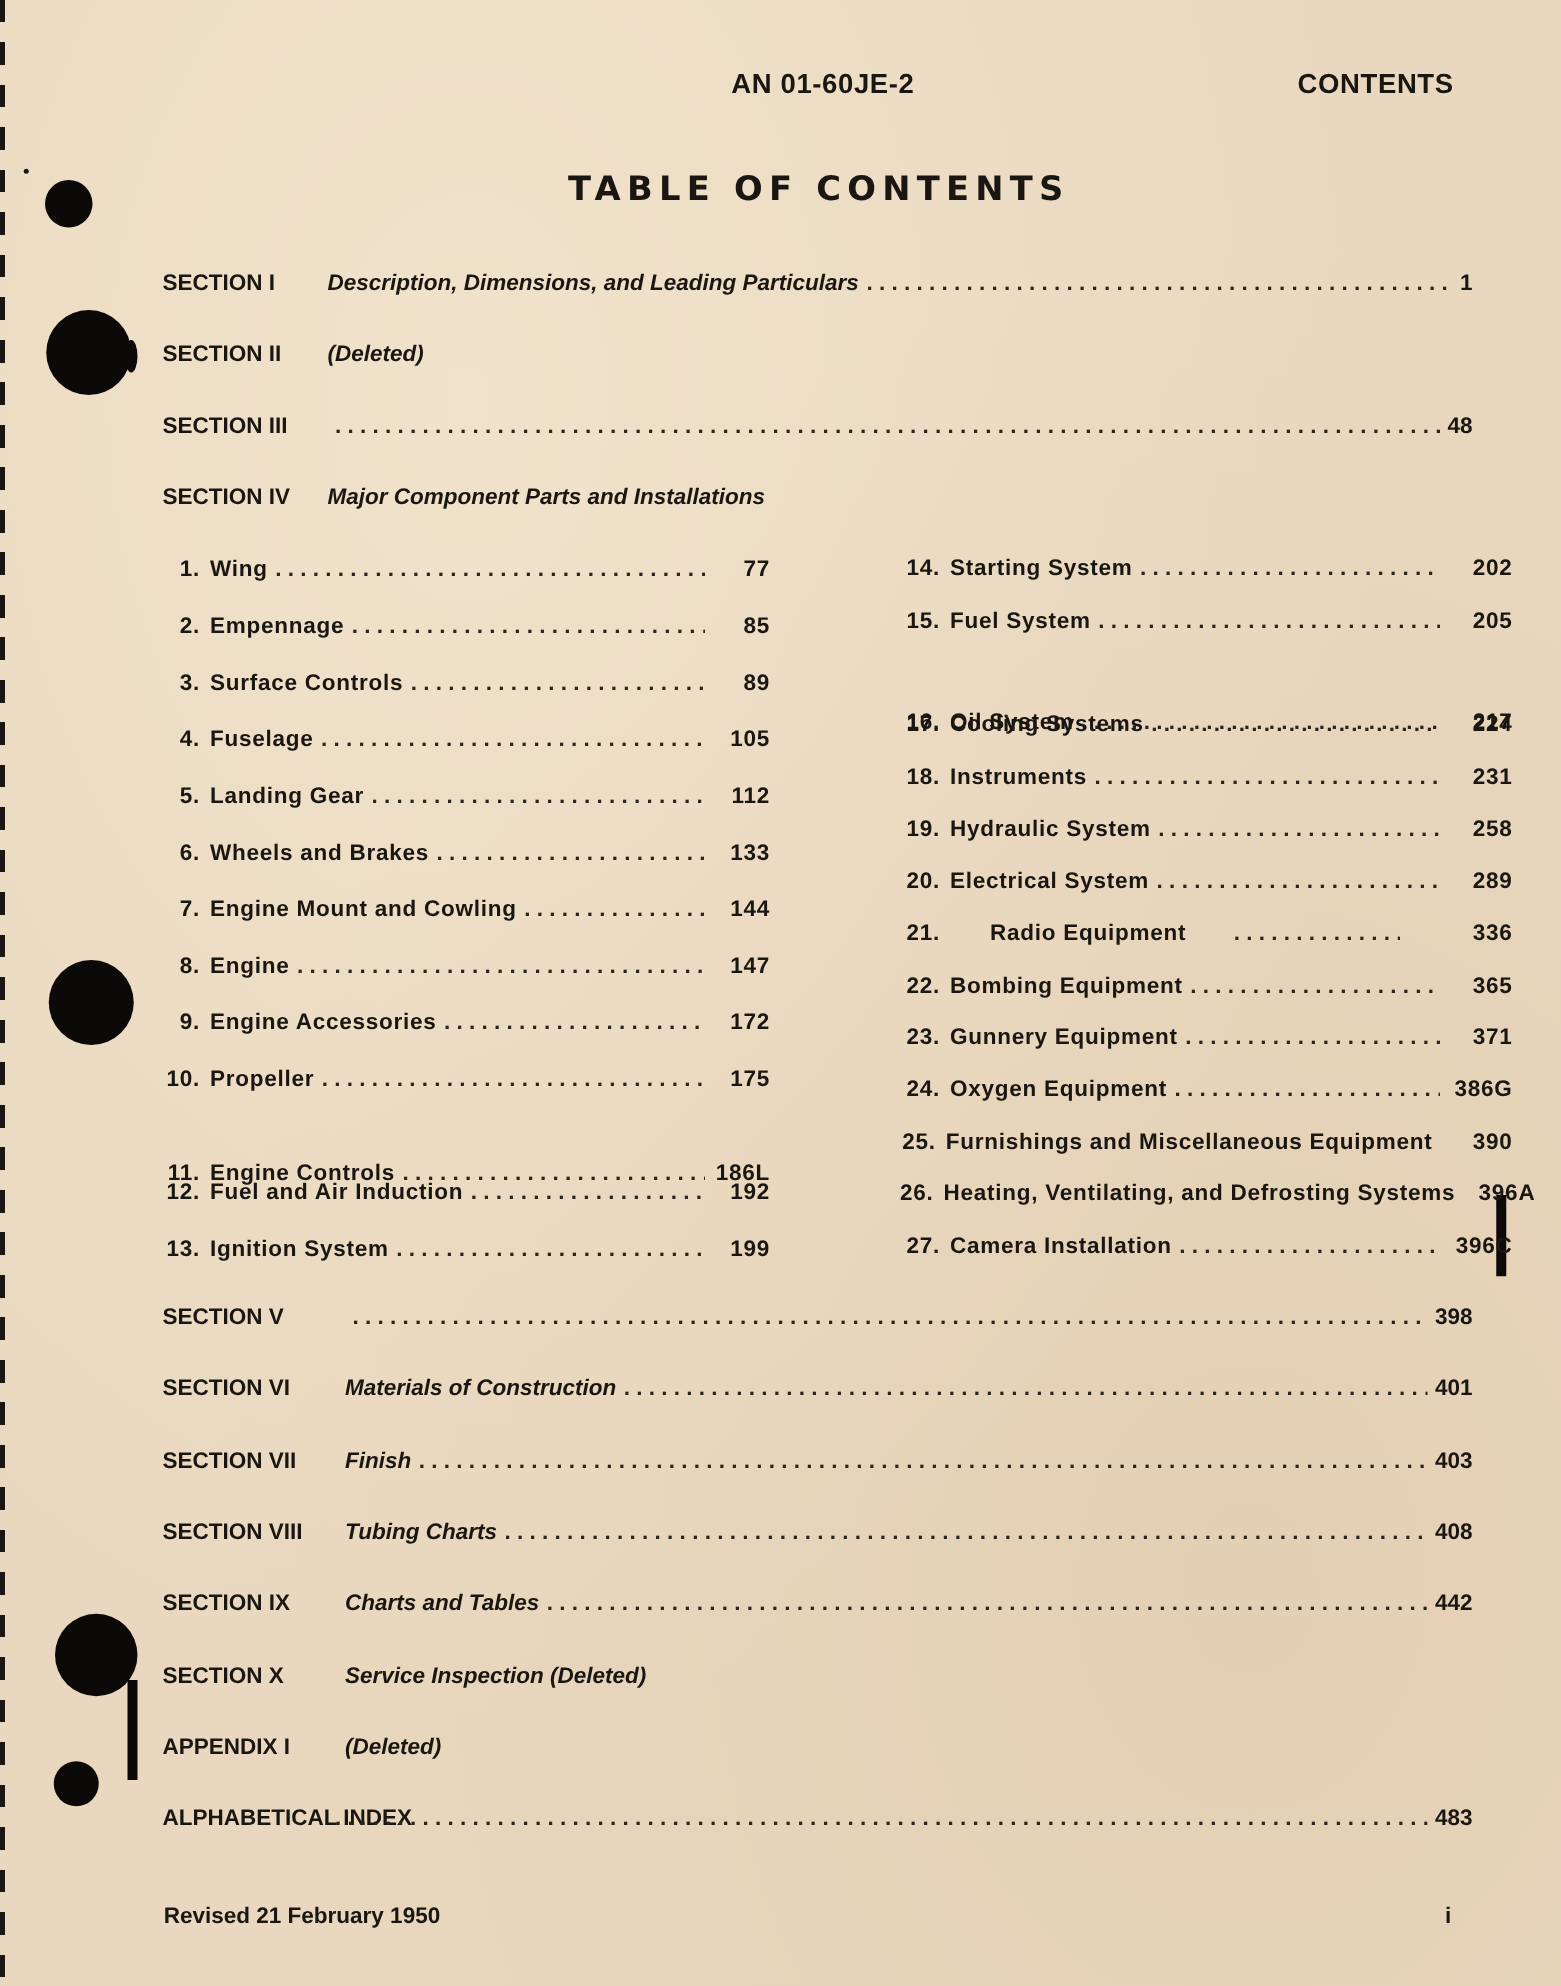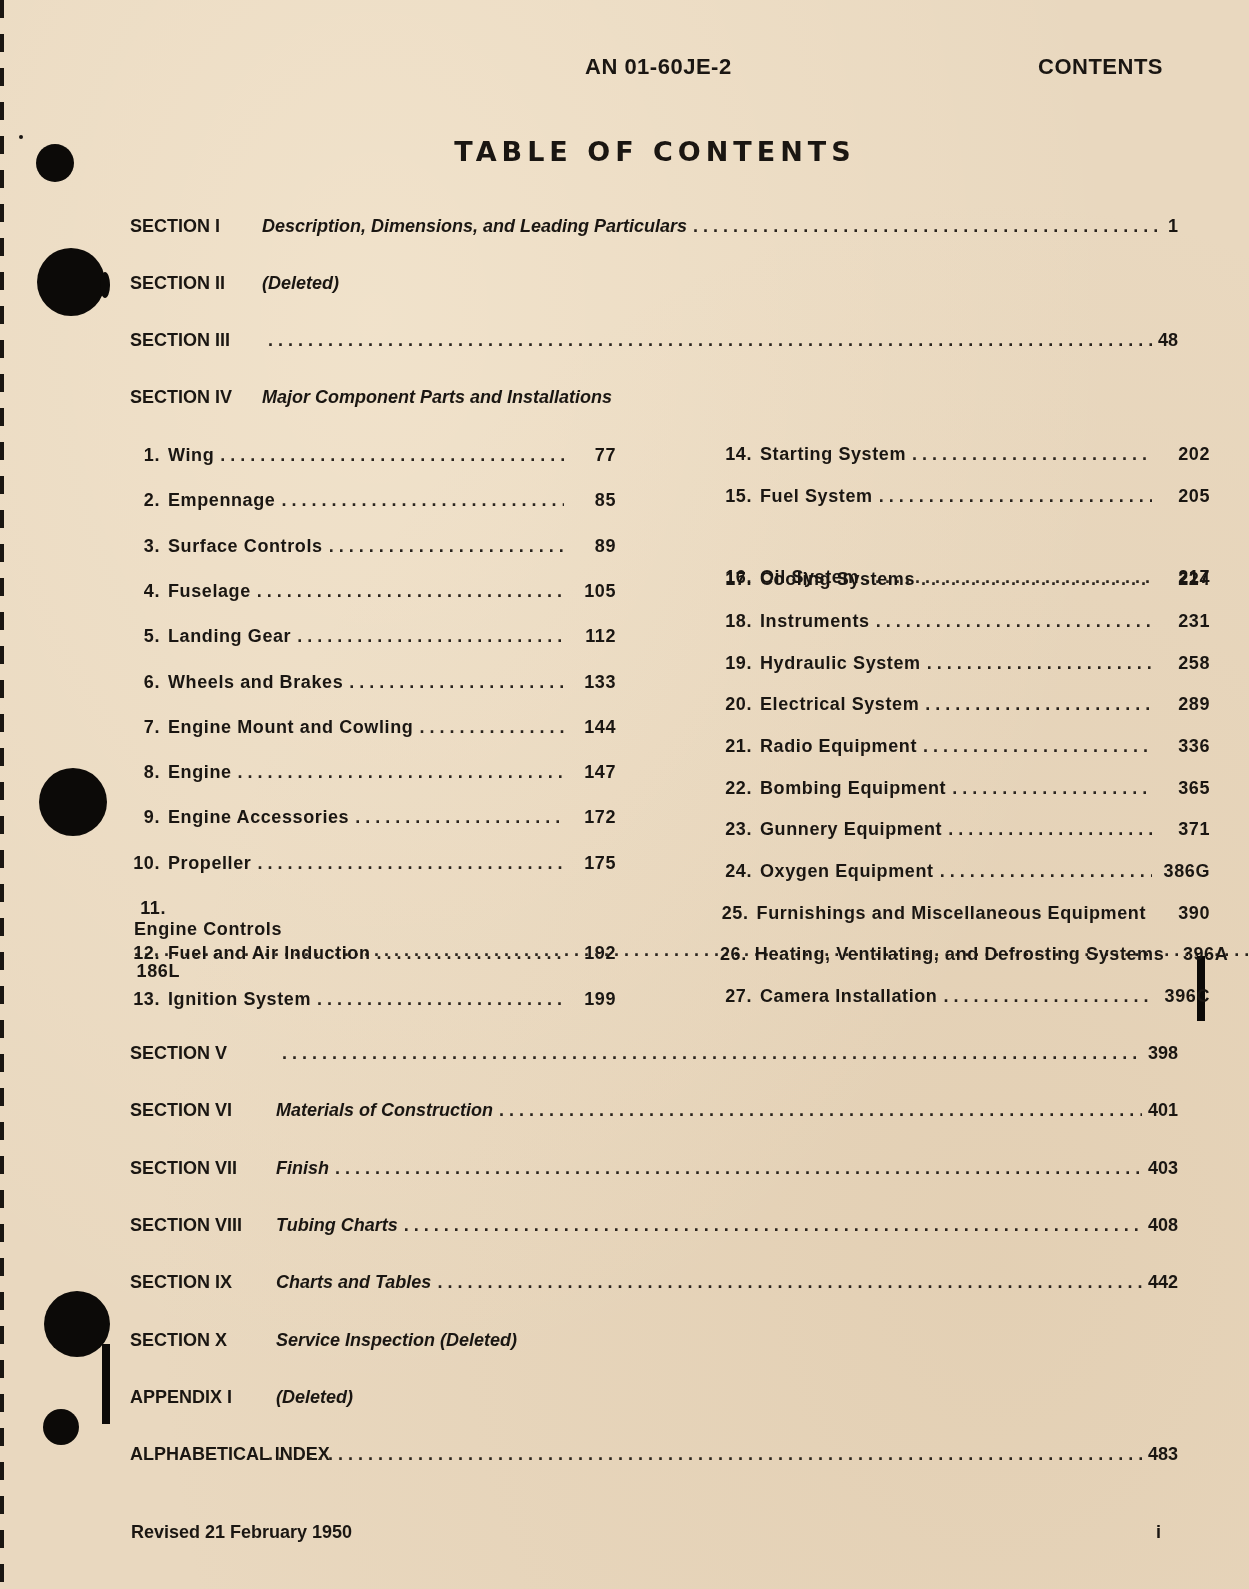--- a/index.html
+++ b/index.html
@@ -146,21 +146,21 @@
       <span class="sub-title">Engine Accessories</span>
       <span class="leader"></span>
       <span class="page">172</span>
     </div>
     <div class="row sub-row left" style="top: 852.7px;">
       <span class="num">10.</span>
       <span class="sub-title">Propeller</span>
       <span class="leader"></span>
       <span class="page">175</span>
     </div>
-    <div class="row sub-row left" style="top: 898px; flex-direction: column;">
+    <div class="row sub-row left" style="top: 928px;">
       <span class="num">11.</span>
       <span class="sub-title">Engine Controls</span>
       <span class="leader"></span>
       <span class="page">186L</span>
     </div>
     <div class="row sub-row left" style="top: 943.3px;">
       <span class="num">12.</span>
       <span class="sub-title">Fuel and Air Induction</span>
       <span class="leader"></span>
       <span class="page">192</span>
@@ -209,21 +209,21 @@
       <span class="sub-title">Hydraulic System</span>
       <span class="leader"></span>
       <span class="page">258</span>
     </div>
     <div class="row sub-row right" style="top: 694.2px;">
       <span class="num">20.</span>
       <span class="sub-title">Electrical System</span>
       <span class="leader"></span>
       <span class="page">289</span>
     </div>
-    <div class="row sub-row right" style="top: 735.9px;">
+    <div class="row sub-row right" style="top: 735.9px; gap: 32px;">
       <span class="num">21.</span>
       <span class="sub-title">Radio Equipment</span>
       <span class="leader"></span>
       <span class="page">336</span>
     </div>
     <div class="row sub-row right" style="top: 777.6px;">
       <span class="num">22.</span>
       <span class="sub-title">Bombing Equipment</span>
       <span class="leader"></span>
       <span class="page">365</span>

